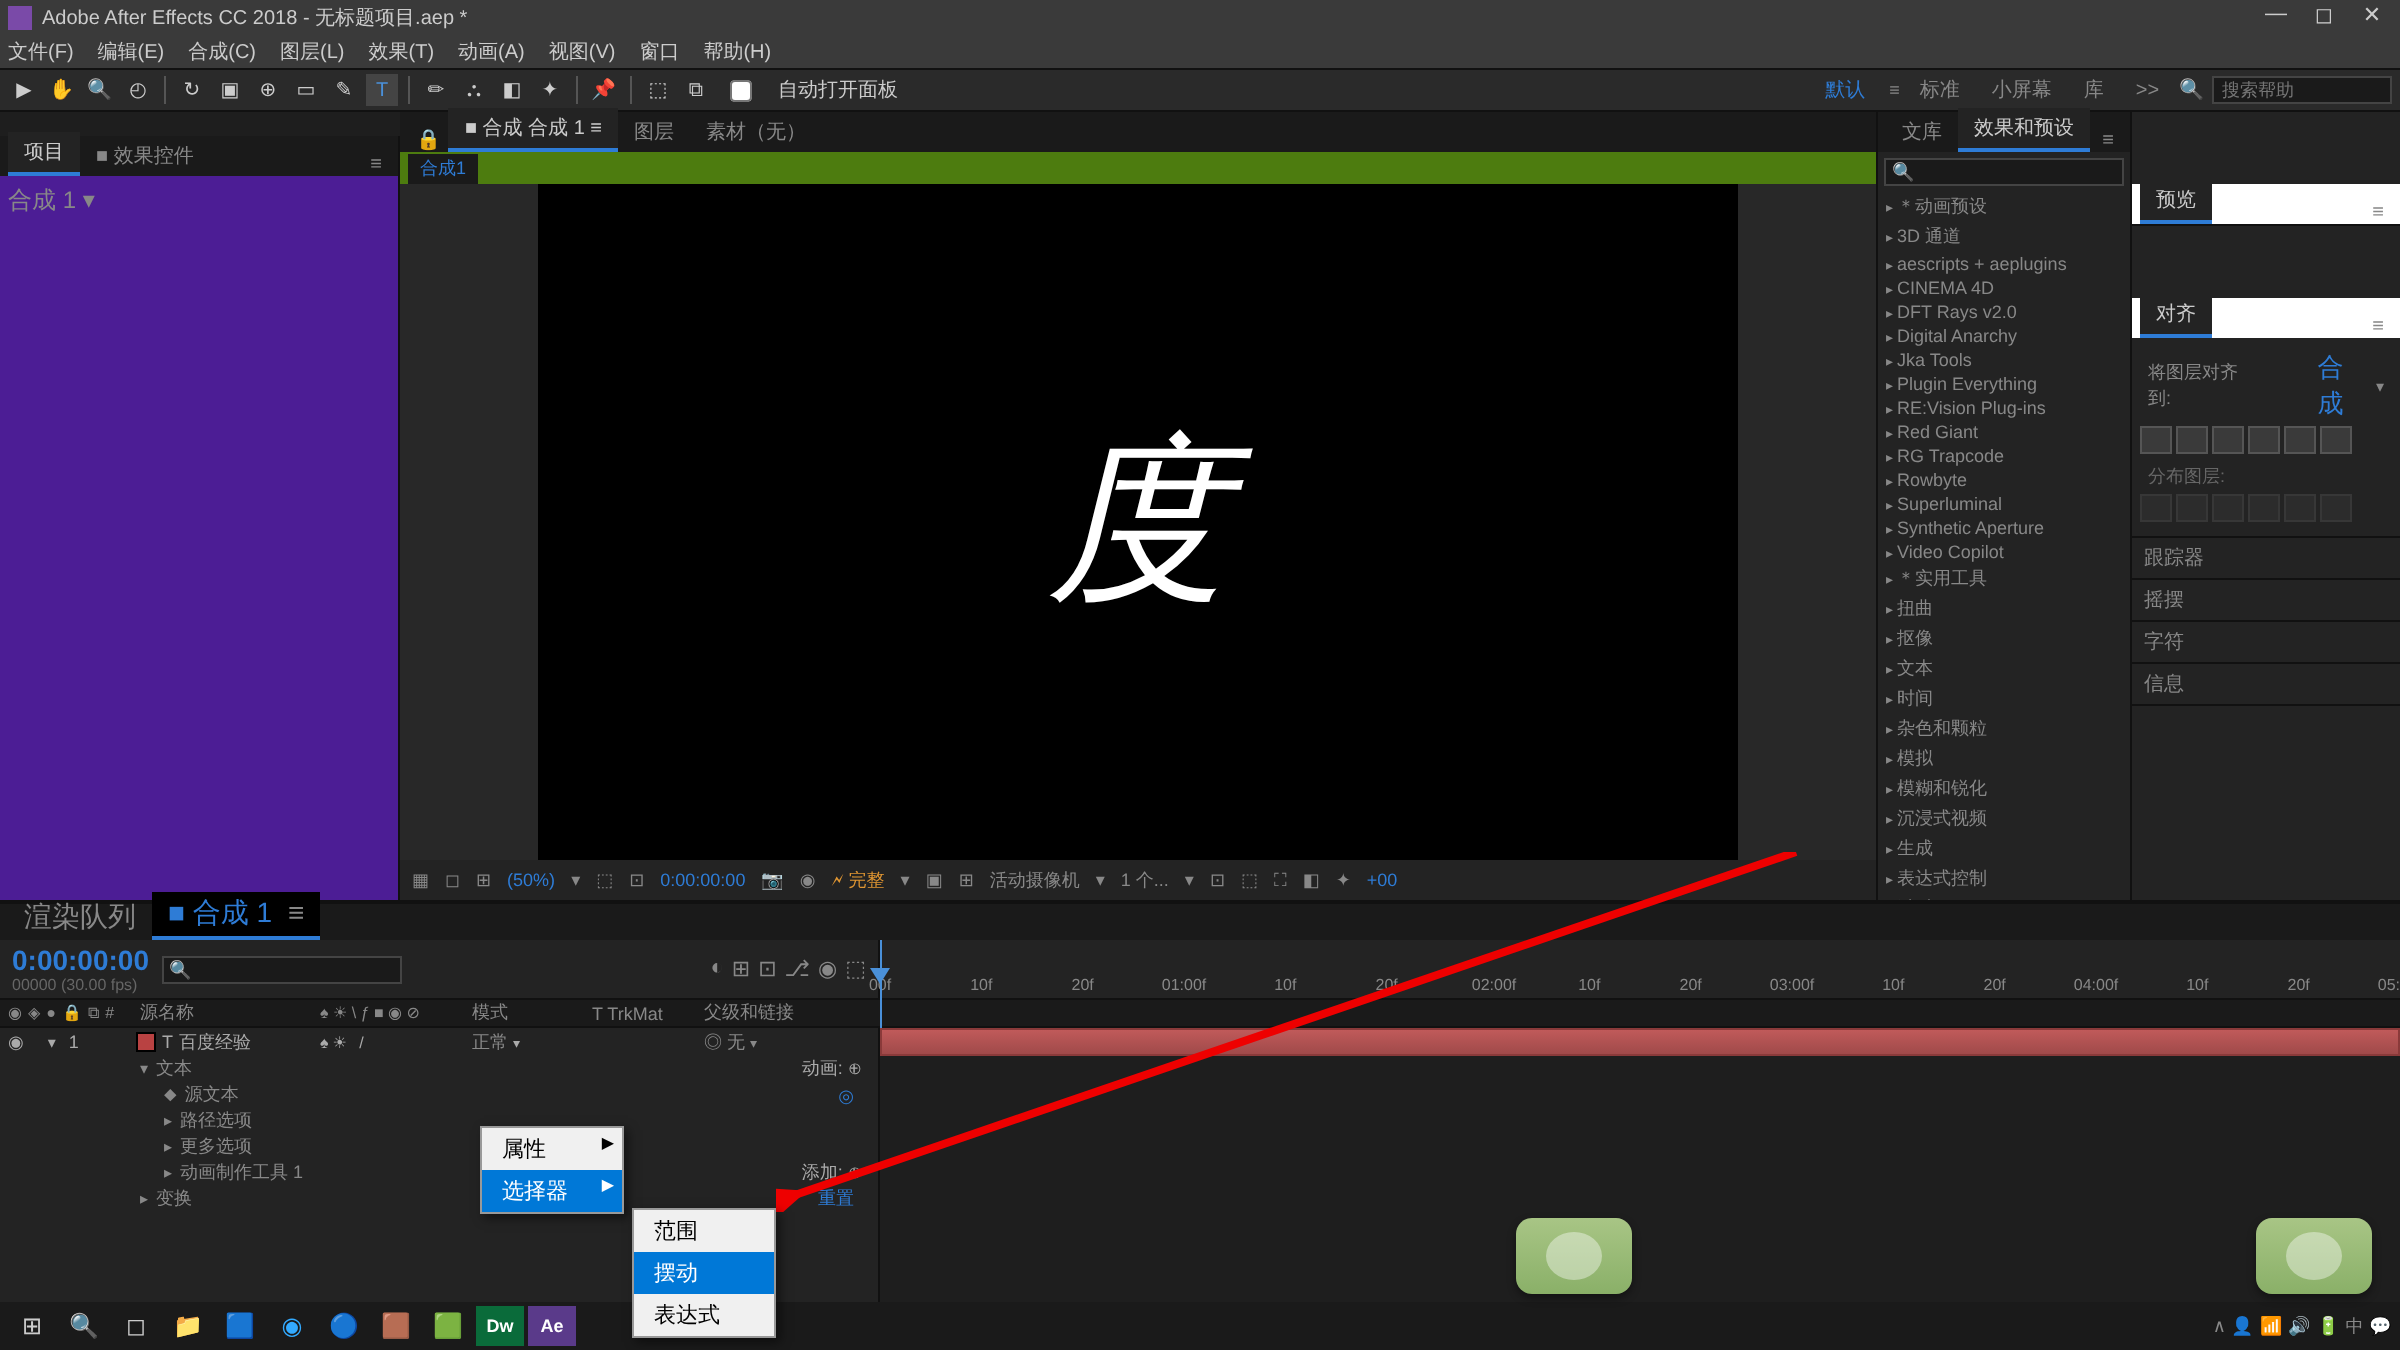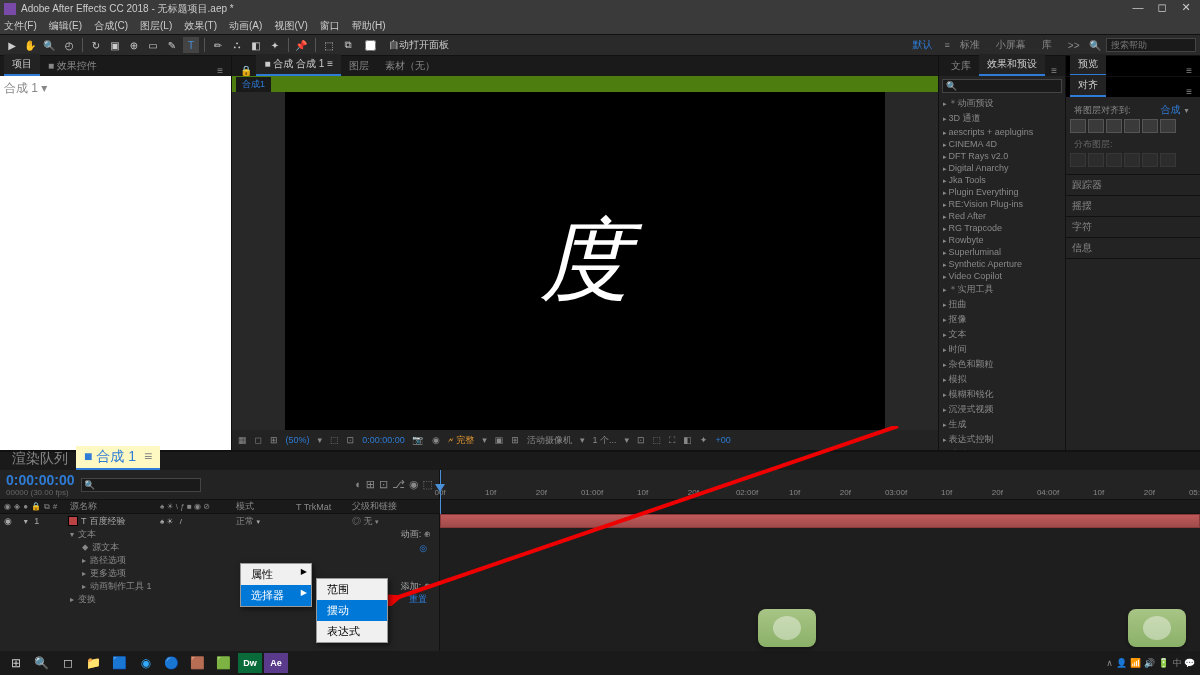--- a/index.html
+++ b/index.html
@@ -27,21 +27,21 @@
 .toolbar-right { display: flex; align-items: center; gap: 4px; }
 .toolbar-right .ws-btn { padding: 2px 6px; color: #888; font-size: 10px; cursor: pointer; }
 .toolbar-right .ws-btn.active { color: #2e7cd6; }
 .toolbar-right .dd { color: #888; font-size: 9px; margin-left: 2px; }
 .toolbar-right .search-help { background: #1a1a1a; border: 1px solid #444; padding: 1px 4px; width: 90px; color: #888; font-size: 9px; }
 
 
 .main { display: flex; height: 394px; }
 
 
-.project-panel { width: 232px; background: #ffffff; border-right: 1px solid #111; display: flex; flex-direction: column; }
+.project-panel { width: 200px; background: #4c1d95; border-right: 1px solid #111; display: flex; flex-direction: column; margin-top: 12px; }
 .panel-tabs { height: 20px; background: #1a1a1a; display: flex; align-items: flex-end; padding: 0 4px; }
 .panel-tab { padding: 3px 8px; font-size: 10px; color: #888; cursor: pointer; }
 .panel-tab.active { background: #232323; color: #ccc; border-bottom: 2px solid #2e7cd6; }
 .panel-close { margin-left: auto; color: #888; font-size: 10px; cursor: pointer; padding-right: 4px; }
 .project-content { flex: 1; padding: 4px; font-size: 12px; color: #888; }
 
 
 .comp-panel { flex: 1; background: #1a1a1a; display: flex; flex-direction: column; border-right: 1px solid #111; }
 .comp-tabs { height: 20px; background: #1a1a1a; display: flex; align-items: flex-end; padding: 0 4px; }
 .comp-tabs .tab-icons { display: flex; gap: 2px; padding: 0 4px; color: #888; }
@@ -60,35 +60,35 @@
 .effects-panel { width: 127px; background: #232323; border-right: 1px solid #111; display: flex; flex-direction: column; }
 .effects-tabs { height: 20px; background: #1a1a1a; display: flex; align-items: flex-end; }
 .effects-content { flex: 1; overflow: auto; }
 .effects-search { padding: 3px; }
 .effects-search input { width: 100%; background: #1a1a1a; border: 1px solid #444; padding: 1px 3px; color: #888; font-size: 9px; }
 .effect-item { padding: 1px 4px; font-size: 9px; color: #888; cursor: pointer; white-space: nowrap; overflow: hidden; }
 .effect-item::before { content: "▸"; font-size: 7px; margin-right: 2px; }
 
 
 .right-panels { width: 134px; background: #232323; display: flex; flex-direction: column; }
-.right-panels .panel-tabs { background: #000000; }
+.right-panels .panel-tabs { background: #ffffff; margin-top: 36px; }
 .right-section { border-bottom: 1px solid #111; }
 .align-controls { padding: 4px; }
 .align-row { display: flex; gap: 2px; margin-bottom: 3px; }
 .align-btn { width: 16px; height: 14px; background: #3a3a3a; border: 1px solid #555; cursor: pointer; }
 .align-label { font-size: 9px; color: #888; padding: 2px 4px; display: flex; align-items: center; gap: 4px; }
-.align-dd { font-size: 10px; color: #2e7cd6; margin-left: 26px; }
+.align-dd { font-size: 13px; color: #2e7cd6; margin-left: 26px; }
 .distribute-label { font-size: 9px; color: #666; padding: 2px 4px; }
 .simple-link { padding: 3px 6px; font-size: 10px; color: #888; cursor: pointer; }
 
 
 .timeline { height: 225px; background: #1e1e1e; border-top: 2px solid #111; display: flex; flex-direction: column; }
 .tl-tabs { height: 18px; background: #1a1a1a; display: flex; align-items: flex-end; padding: 0 4px; }
 .tl-tab { padding: 2px 8px; font-size: 14px; color: #888; cursor: pointer; }
-.tl-tab.active { background: #fef9c3; color: #2e7cd6; border-bottom: 2px solid #2e7cd6; }
+.tl-tab.active { background: #000000; color: #2e7cd6; border-bottom: 2px solid #2e7cd6; }
 .tl-tab .x { margin-left: 4px; color: #888; }
 
 .tl-header { height: 30px; background: #232323; display: flex; border-bottom: 1px solid #111; }
 .tl-header-left { width: 440px; display: flex; align-items: center; padding: 0 6px; gap: 6px; border-right: 1px solid #111; }
 .tl-timecode { color: #2e7cd6; font-size: 14px; font-weight: bold; }
 .tl-fps { font-size: 8px; color: #666; }
 .tl-search { background: #1a1a1a; border: 1px solid #444; width: 120px; padding: 1px 3px; color: #888; font-size: 9px; }
 .tl-icons { display: flex; gap: 4px; margin-left: auto; }
 .tl-icons span { font-size: 11px; color: #888; cursor: pointer; }
 .tl-header-right { flex: 1; position: relative; }
@@ -287,21 +287,21 @@
     <div class="effects-content" id="effects-list">
         <div class="effect-item">＊动画预设</div>
         <div class="effect-item">3D 通道</div>
         <div class="effect-item">aescripts + aeplugins</div>
         <div class="effect-item">CINEMA 4D</div>
         <div class="effect-item">DFT Rays v2.0</div>
         <div class="effect-item">Digital Anarchy</div>
         <div class="effect-item">Jka Tools</div>
         <div class="effect-item">Plugin Everything</div>
         <div class="effect-item">RE:Vision Plug-ins</div>
-        <div class="effect-item">Red After</div>
+        <div class="effect-item">Red Giant</div>
         <div class="effect-item">RG Trapcode</div>
         <div class="effect-item">Rowbyte</div>
         <div class="effect-item">Superluminal</div>
         <div class="effect-item">Synthetic Aperture</div>
         <div class="effect-item">Video Copilot</div>
         <div class="effect-item">＊实用工具</div>
         <div class="effect-item">扭曲</div>
         <div class="effect-item">抠像</div>
         <div class="effect-item">文本</div>
         <div class="effect-item">时间</div>
@@ -480,21 +480,21 @@
     <span>⊞</span>
     <span>◧</span>
     <span>⊡</span>
   </div>
 </div>
 
 <div class="ctx-menu" style="left:240px; top:563px;">
   <div class="ctx-item"><span>属性</span><span class="arrow">▶</span></div>
   <div class="ctx-item highlight"><span>选择器</span><span class="arrow">▶</span></div>
 </div>
-<div class="ctx-menu" style="left:316px; top:578px;">
+<div class="ctx-menu" style="left:316px; top:604px;">
   <div class="ctx-item">范围</div>
   <div class="ctx-item highlight">摆动</div>
   <div class="ctx-item">表达式</div>
 </div>
 
 <svg class="red-arrow" style="left:388px; top:426px; width:520px; height:180px;">
   <defs>
       <marker id="ah" markerWidth="12" markerHeight="10" refX="2" refY="5" orient="auto">
         <polygon points="12,0 0,5 12,10" fill="#e00"></polygon>
       </marker>

